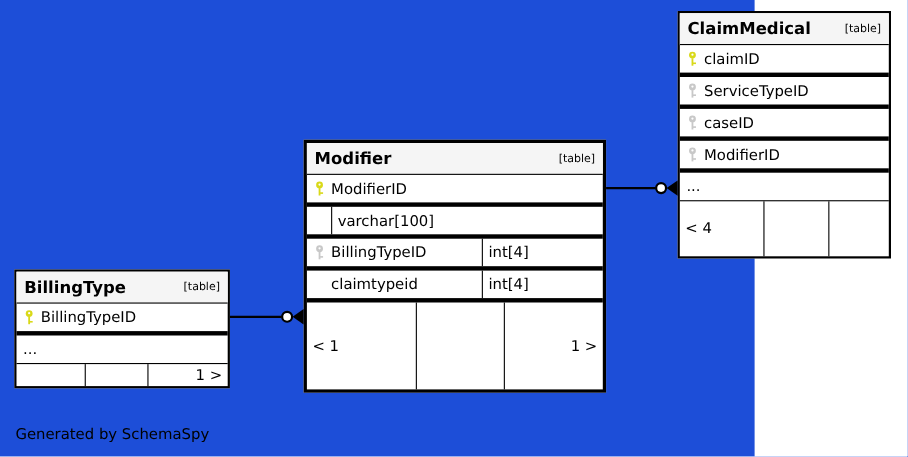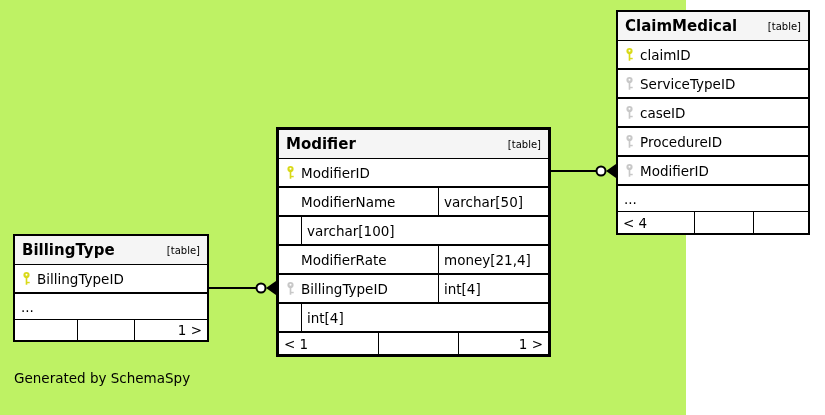--- a/index.html
+++ b/index.html
@@ -1,35 +1,35 @@
 <!DOCTYPE html>
 <html style="--header-bg: #f5f5f5; --pk-color: #d9d919; --fk-color: #c8c8c8;"><head>
 <meta charset="utf-8">
 <style>
   * { margin:0; padding:0; box-sizing:border-box; }
   html,body { width:825px; height:415px; background:#ffffff; overflow:hidden;
               font-family:"DejaVu Sans","Liberation Sans",sans-serif; color:#000; }
-  #canvas { position:relative; width:686px; height:415px; background:#bef264; }
+  #canvas { position:relative; width:686px; height:415px; background:#1d4ed8; }
 
   
   .tbl { position:absolute; background:#ffffff; border:2px solid #000;
          display:flex; flex-direction:column; }
   .tbl.emph { border-width:3px; }
   #shell-claimmedical { left:616px; top:10px;  width:194px; height:225px; }
   #shell-modifier     { left:276px; top:127px; width:275px; height:230px; }
-  #shell-billingtype  { left:13px;  top:234px; width:196px; height:108px; }
+  #shell-billingtype  { left:13px;  top:245px; width:196px; height:108px; }
 
   .tbl-header { height:29px; flex:0 0 29px; background:var(--header-bg,#f5f5f5);
                 border-bottom:1px solid #000; display:flex; align-items:center;
                 padding:0 7px; }
   .tbl-title  { font-weight:bold; font-size:15px; }
   .tbl-tag    { margin-left:auto; font-size:10px; }
 
   .tbl-rows { flex:0 0 auto; display:flex; flex-direction:column; }
-  .col-row  { height:29px; flex:0 0 29px; border-bottom:2px solid #000000;
+  .col-row  { height:29px; flex:0 0 29px; border-bottom:4px solid #000000;
               display:flex; align-items:center; }
   .key-slot { width:22px; flex:0 0 22px; display:flex; align-items:center;
               justify-content:center; }
   .key-slot svg { display:block; }
   .key-primary { color:var(--pk-color,#d9d919); }
   .key-index   { color:var(--fk-color,#c8c8c8); }
   .key-none    { visibility:hidden; }
   .col-name { font-size:13.5px; white-space:nowrap; overflow:hidden; flex:1 1 auto; }
   .col-type { flex:0 0 110px; width:110px; align-self:stretch; display:flex;
               align-items:center; border-left:1px solid #000; padding-left:5px;
@@ -47,21 +47,21 @@
                           justify-content:flex-end; }
   #shell-claimmedical .f-left{width:76px;} #shell-claimmedical .f-center{width:59px;}
   #shell-modifier     .f-left{width:99px;} #shell-modifier     .f-center{width:80px;}
   #shell-billingtype  .f-left{width:62px;} #shell-billingtype  .f-center{width:57px;}
 
   
   #connector-overlay { position:absolute; left:0; top:0; width:825px; height:415px;
                        pointer-events:none; }
 
   
-  #caption { position:absolute; left:14px; top:370px; font-size:13.5px; }
+  #caption { position:absolute; left:14px; top:387px; font-size:13.5px; }
 </style>
 </head>
 <body>
 
 <div id="canvas">
 
   <div class="tbl" id="shell-claimmedical">
     <div class="tbl-header">
       <span class="tbl-title">ClaimMedical</span>
       <span class="tbl-tag">[table]</span>
@@ -99,32 +99,20 @@
         <circle cx="6" cy="4.3" r="3.4" fill="currentColor"></circle>
         <circle cx="6" cy="3.9" r="1.1" fill="#ffffff"></circle>
         <rect x="5.1" y="7.4" width="1.8" height="7.4" fill="currentColor"></rect>
         <rect x="6.5" y="11.6" width="3.0" height="1.6" fill="currentColor"></rect>
       </svg>
     </span>
     <span class="col-name">caseID</span>
 
   </div>
 
-  <div class="col-row">
-    <span class="key-slot key-index">
-      <svg viewBox="0 0 12 16" width="11" height="15" aria-hidden="true">
-        <circle cx="6" cy="4.3" r="3.4" fill="currentColor"></circle>
-        <circle cx="6" cy="3.9" r="1.1" fill="#ffffff"></circle>
-        <rect x="5.1" y="7.4" width="1.8" height="7.4" fill="currentColor"></rect>
-        <rect x="6.5" y="11.6" width="3.0" height="1.6" fill="currentColor"></rect>
-      </svg>
-    </span>
-    <span class="col-name">ProcedureID</span>
-
-  </div>
 
   <div class="col-row">
     <span class="key-slot key-index">
       <svg viewBox="0 0 12 16" width="11" height="15" aria-hidden="true">
         <circle cx="6" cy="4.3" r="3.4" fill="currentColor"></circle>
         <circle cx="6" cy="3.9" r="1.1" fill="#ffffff"></circle>
         <rect x="5.1" y="7.4" width="1.8" height="7.4" fill="currentColor"></rect>
         <rect x="6.5" y="11.6" width="3.0" height="1.6" fill="currentColor"></rect>
       </svg>
     </span>
@@ -151,57 +139,33 @@
       <svg viewBox="0 0 12 16" width="11" height="15" aria-hidden="true">
         <circle cx="6" cy="4.3" r="3.4" fill="currentColor"></circle>
         <circle cx="6" cy="3.9" r="1.1" fill="#ffffff"></circle>
         <rect x="5.1" y="7.4" width="1.8" height="7.4" fill="currentColor"></rect>
         <rect x="6.5" y="11.6" width="3.0" height="1.6" fill="currentColor"></rect>
       </svg>
     </span>
     <span class="col-name">ModifierID</span>
   </div>
 
+
   <div class="col-row">
     <span class="key-slot key-none">
       <svg viewBox="0 0 12 16" width="11" height="15" aria-hidden="true">
         <circle cx="6" cy="4.3" r="3.4" fill="currentColor"></circle>
         <circle cx="6" cy="3.9" r="1.1" fill="#ffffff"></circle>
         <rect x="5.1" y="7.4" width="1.8" height="7.4" fill="currentColor"></rect>
         <rect x="6.5" y="11.6" width="3.0" height="1.6" fill="currentColor"></rect>
       </svg>
     </span>
-    <span class="col-name">ModifierName</span>
-    <span class="col-type">varchar[50]</span>
-  </div>
-
-  <div class="col-row">
-    <span class="key-slot key-none">
-      <svg viewBox="0 0 12 16" width="11" height="15" aria-hidden="true">
-        <circle cx="6" cy="4.3" r="3.4" fill="currentColor"></circle>
-        <circle cx="6" cy="3.9" r="1.1" fill="#ffffff"></circle>
-        <rect x="5.1" y="7.4" width="1.8" height="7.4" fill="currentColor"></rect>
-        <rect x="6.5" y="11.6" width="3.0" height="1.6" fill="currentColor"></rect>
-      </svg>
-    </span>
     <span class="col-type">varchar[100]</span>
   </div>
 
-  <div class="col-row">
-    <span class="key-slot key-none">
-      <svg viewBox="0 0 12 16" width="11" height="15" aria-hidden="true">
-        <circle cx="6" cy="4.3" r="3.4" fill="currentColor"></circle>
-        <circle cx="6" cy="3.9" r="1.1" fill="#ffffff"></circle>
-        <rect x="5.1" y="7.4" width="1.8" height="7.4" fill="currentColor"></rect>
-        <rect x="6.5" y="11.6" width="3.0" height="1.6" fill="currentColor"></rect>
-      </svg>
-    </span>
-    <span class="col-name">ModifierRate</span>
-    <span class="col-type">money[21,4]</span>
-  </div>
 
   <div class="col-row">
     <span class="key-slot key-index">
       <svg viewBox="0 0 12 16" width="11" height="15" aria-hidden="true">
         <circle cx="6" cy="4.3" r="3.4" fill="currentColor"></circle>
         <circle cx="6" cy="3.9" r="1.1" fill="#ffffff"></circle>
         <rect x="5.1" y="7.4" width="1.8" height="7.4" fill="currentColor"></rect>
         <rect x="6.5" y="11.6" width="3.0" height="1.6" fill="currentColor"></rect>
       </svg>
     </span>
@@ -211,20 +175,21 @@
 
   <div class="col-row">
     <span class="key-slot key-none">
       <svg viewBox="0 0 12 16" width="11" height="15" aria-hidden="true">
         <circle cx="6" cy="4.3" r="3.4" fill="currentColor"></circle>
         <circle cx="6" cy="3.9" r="1.1" fill="#ffffff"></circle>
         <rect x="5.1" y="7.4" width="1.8" height="7.4" fill="currentColor"></rect>
         <rect x="6.5" y="11.6" width="3.0" height="1.6" fill="currentColor"></rect>
       </svg>
     </span>
+    <span class="col-name">claimtypeid</span>
     <span class="col-type">int[4]</span>
   </div>
 </div>
     <div class="tbl-footer">
       <span class="fcell f-left">&lt; 1</span>
       <span class="fcell f-center"></span>
       <span class="fcell f-right">1 &gt;</span>
     </div>
   </div>
 

